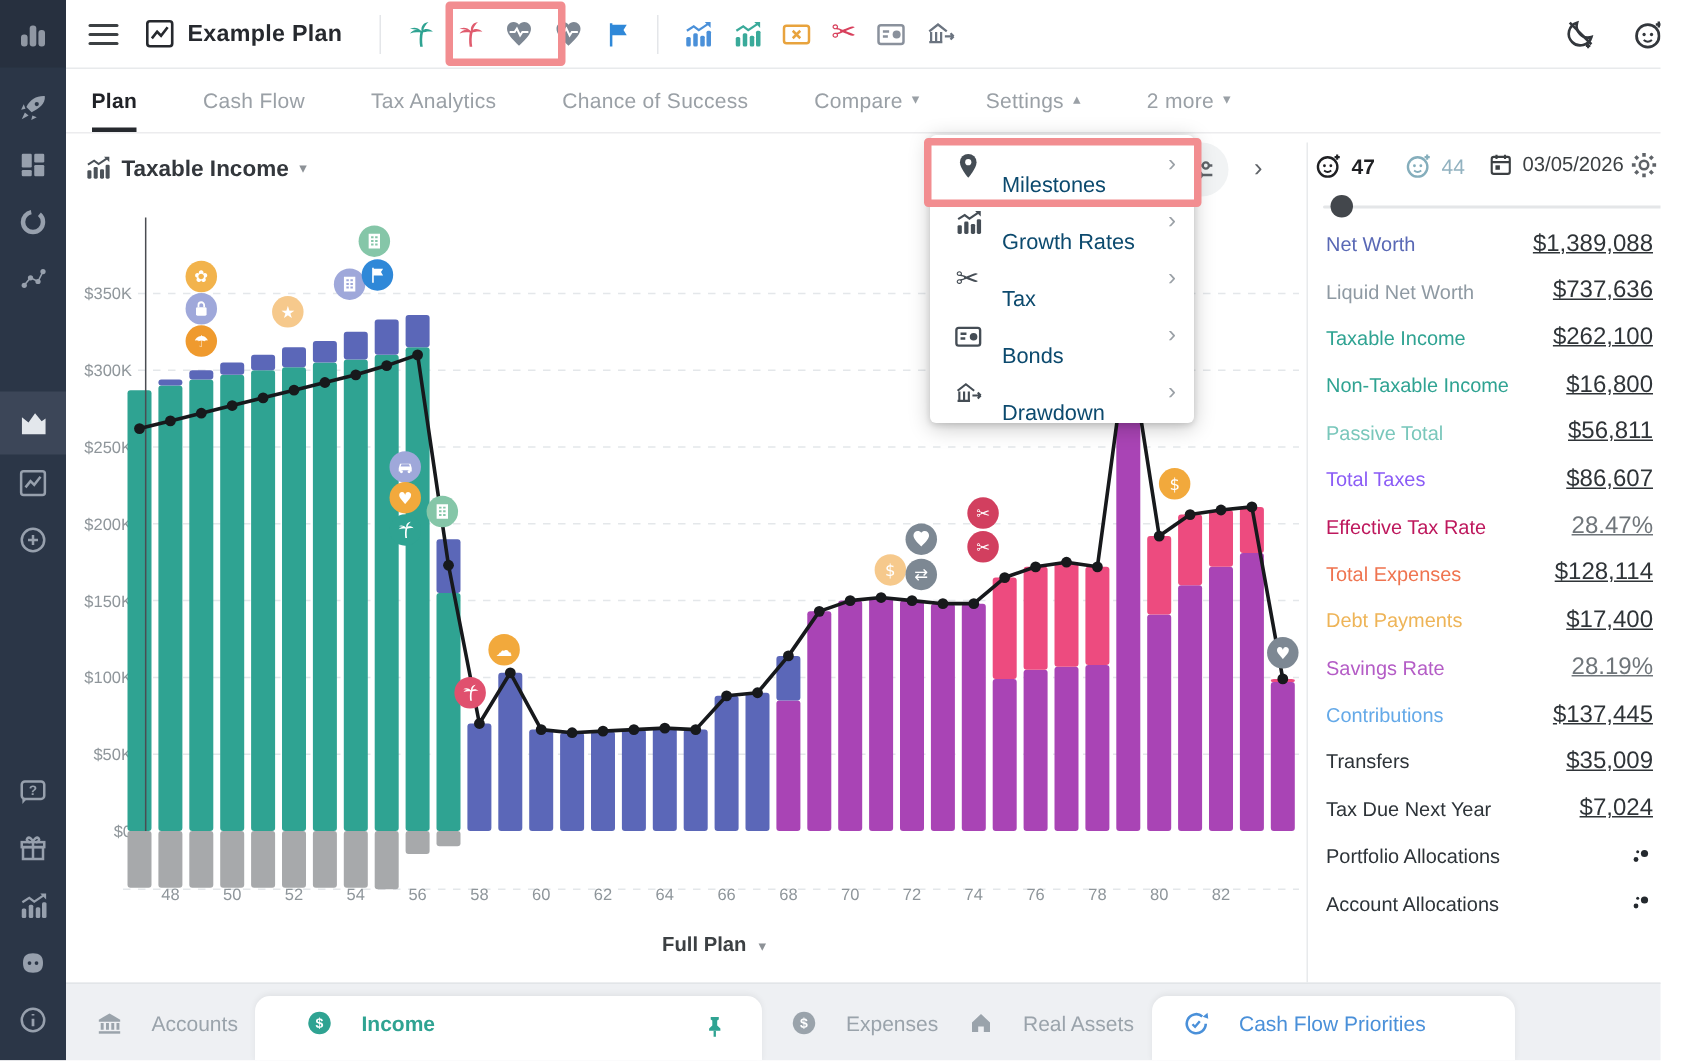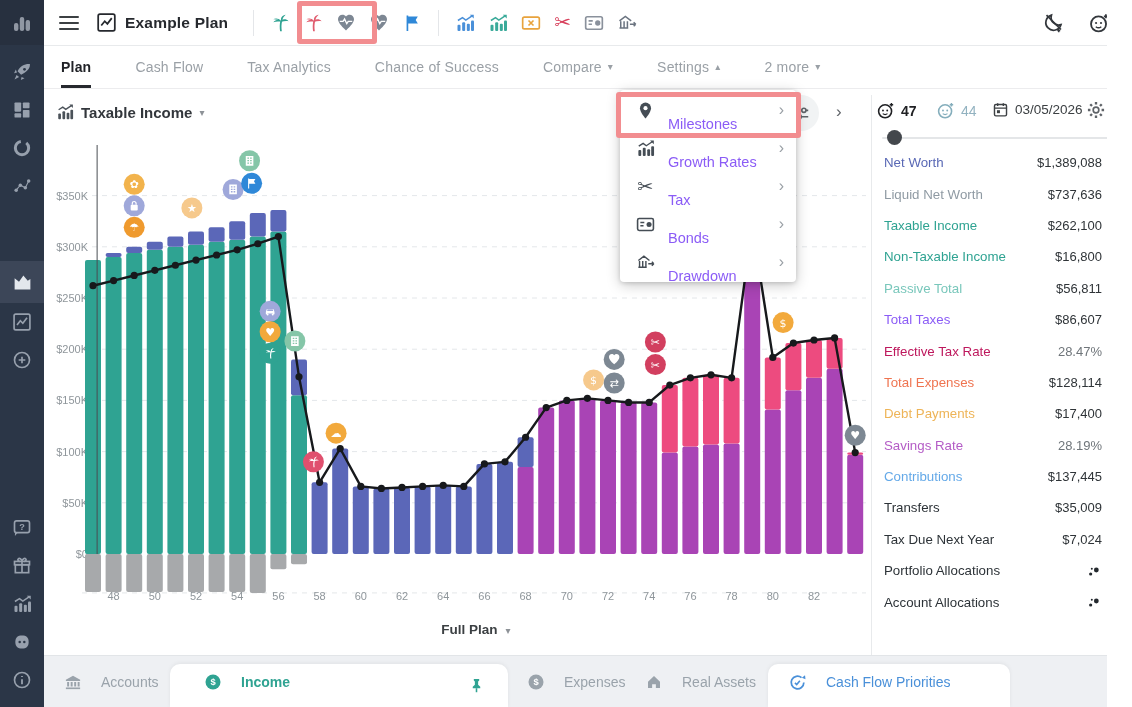--- a/index.html
+++ b/index.html
@@ -52,36 +52,36 @@
   .date-group{position:absolute;left:948px;top:12px;display:flex;align-items:center;gap:6px;color:#3c4043;}
   .date-group .num{font-size:13.5px;color:#3c4043;}
   .gear-btn{position:absolute;left:1042px;top:11px;color:#5f6368;}
   .slider-track{position:absolute;left:838px;top:48px;width:242px;height:2px;background:#e4e6e8;border-radius:1px;}
   .slider-dot{position:absolute;left:843px;top:41px;width:15px;height:15px;border-radius:50%;background:#43474c;}
 
   
   .menu{position:absolute;left:620px;top:90px;width:176px;background:#fff;border-radius:4px;box-shadow:0 3px 14px rgba(0,0,0,.22),0 1px 4px rgba(0,0,0,.14);z-index:60;padding:1px 0;}
   .menu-item{height:38px;display:flex;align-items:center;padding:0 12px 0 14px;cursor:pointer;}
   .menu-item .mi-ic{width:22px;display:flex;justify-content:center;color:#454d55;}
-  .menu-item .mi-lbl{margin-left:12px;font-size:14.5px;color:#8b5cf6;font-weight:500;flex:1;margin-top:27px;}
+  .menu-item .mi-lbl{margin-left:12px;font-size:14.5px;color:#0c4a6e;font-weight:500;flex:1;margin-top:27px;}
   .menu-item .mi-chev{color:#9aa0a6;font-size:16px;}
 
   
   .chart-wrap{position:absolute;left:44px;top:135px;width:830px;height:520px;z-index:1;}
   .grid{stroke:#e4e7ea;stroke-width:1;stroke-dasharray:5 5;}
   .ylab,.xlab{font-size:11px;fill:#8f969b;font-family:"Liberation Sans",sans-serif;}
   .range-select{position:absolute;left:352px;top:487px;width:160px;text-align:center;font-size:13.5px;font-weight:bold;color:#3c4043;}
   .range-select .caret{font-size:10px;color:#8d9297;margin-left:8px;}
 
   
   .stats-border{position:absolute;left:871px;top:95px;height:560px;width:0;border-left:1px solid #e8eaec;}
   .stats{position:absolute;left:872px;top:147px;width:250px;z-index:2;background:#fff;}
   .stat-row{height:31.4px;display:flex;align-items:center;justify-content:space-between;padding:0 20px 0 12px;}
   .stat-label{font-size:13.3px;font-weight:500;cursor:pointer;}
-  .stat-value{font-size:13px;color:#2f3438;}
+  .stat-value{font-size:16px;color:#2f3438;text-decoration:underline;}
   .stat-value.muted{color:#6f757a;}
 
   
   .scroll-thumb{position:absolute;left:1124px;top:97px;width:7px;height:352px;background:#cdd1d5;border-radius:4px;}
 
   
   .bottombar{position:absolute;left:44px;top:655px;width:1088px;height:52px;background:#eef0f3;border-top:1px solid #e2e5e8;z-index:15;}
   .bb-item{position:absolute;top:0;height:52px;display:flex;align-items:center;gap:19px;color:#9aa3ab;font-size:14px;font-weight:500;}
   .bb-accounts{left:20px;}
   .bb-expenses{left:483px;}

